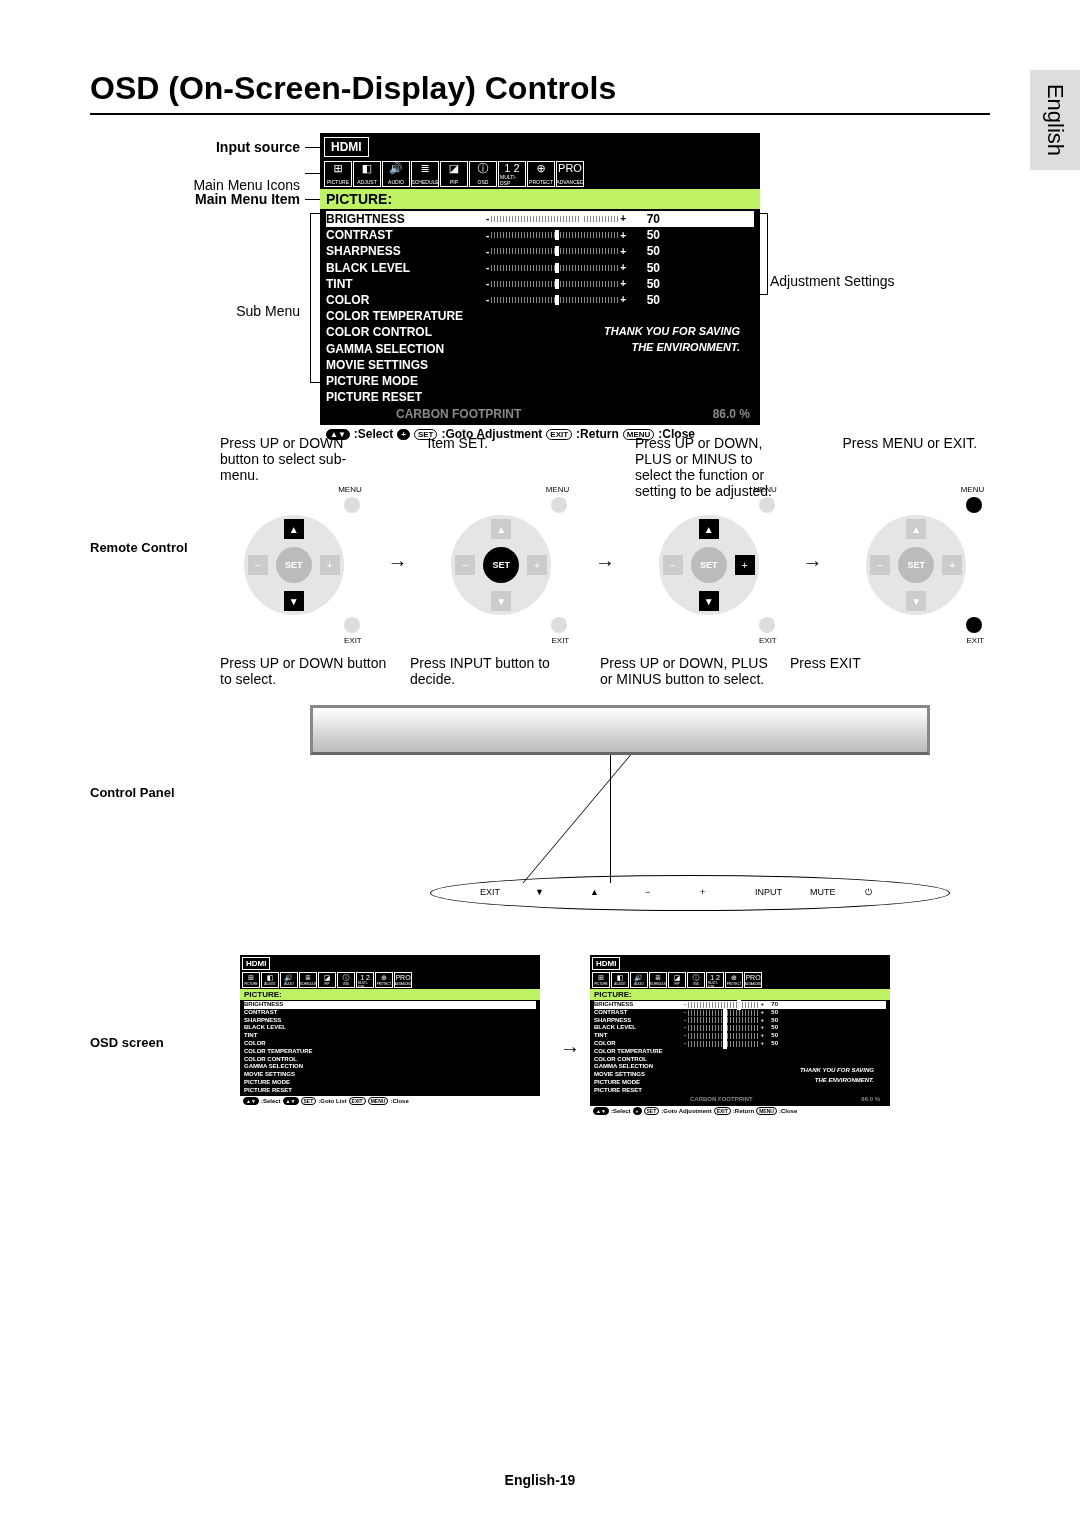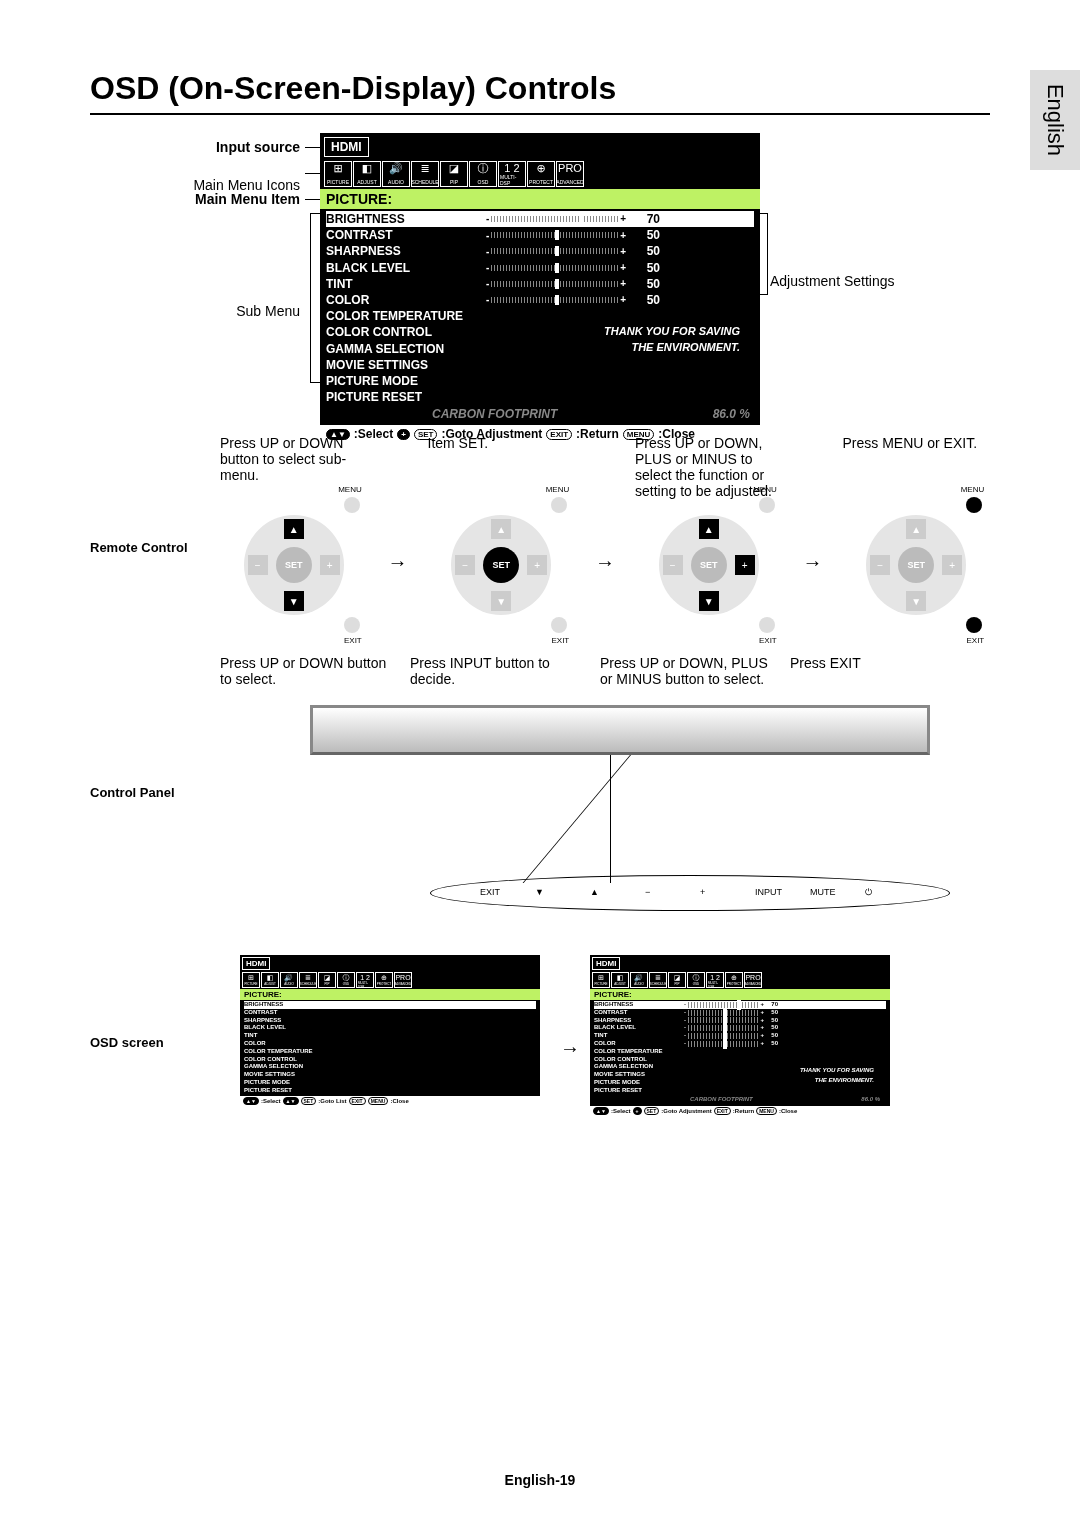--- a/index.html
+++ b/index.html
@@ -20,21 +20,21 @@
 .osd-title-bar { background: #bef264; color: #000; font-weight: bold; padding: 2px 6px; font-size: 14px; }
 .osd-menu { padding: 2px 6px; }
 .osd-row { display: flex; align-items: center; font-weight: bold; font-size: 12px; line-height: 1.35; }
 .osd-row.hl { background: #fff; color: #000; }
 .osd-row .label { width: 160px; }
 .osd-row .slider { flex: 0 0 140px; display: flex; align-items: center; font-size: 10px; gap: 2px; }
 .osd-row .slider .track { flex: 1; height: 6px; background: repeating-linear-gradient(90deg, #888 0, #888 1px, transparent 1px, transparent 3px); position: relative; }
 .osd-row .slider .thumb { position: absolute; top: -2px; width: 4px; height: 10px; background: #fff; }
 .osd-row .val { width: 40px; text-align: right; padding-right: 6px; }
 .env-text { text-align: right; font-weight: bold; font-style: italic; font-size: 11px; padding: 2px 10px 2px 0; }
-.carbon-row { display: flex; justify-content: space-between; font-weight: bold; font-style: italic; font-size: 12px; color: #888; padding: 0 10px 4px 112px; }
+.carbon-row { display: flex; justify-content: space-between; font-weight: bold; font-size: 12px; color: #888; padding: 0 10px 4px 76px; }
 .keyguide-bar { background: #fff; color: #000; font-weight: bold; font-size: 12px; padding: 2px 6px; display: flex; gap: 4px; align-items: center; }
 .pill { display: inline-block; border: 1px solid #000; border-radius: 6px; font-size: 8px; padding: 0 3px; background: #fff; color: #000; }
 .pill.inv { background: #000; color: #fff; border-color: #000; }
 .lbl { position: absolute; font-size: 14px; text-align: right; }
 .lbl.right { text-align: left; }
 .lead { position: absolute; border-top: 1px solid #000; }
 .bracket { position: absolute; border: 1px solid #000; border-right: none; width: 10px; }
 .bracket.r { border-left: none; border-right: 1px solid #000; }
 .keyguide-label { position: absolute; font-size: 14px; }
 

